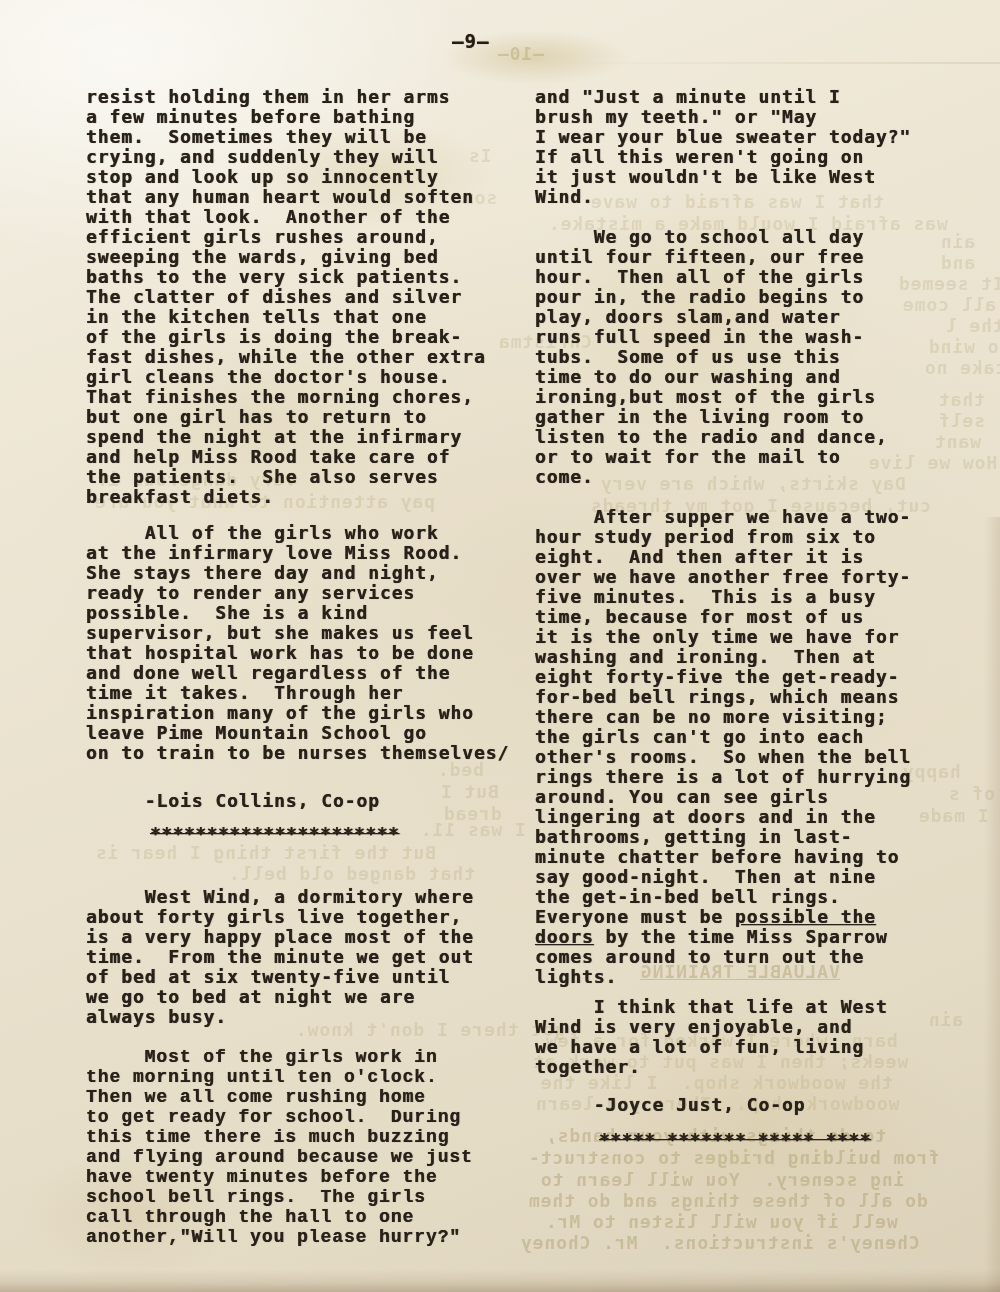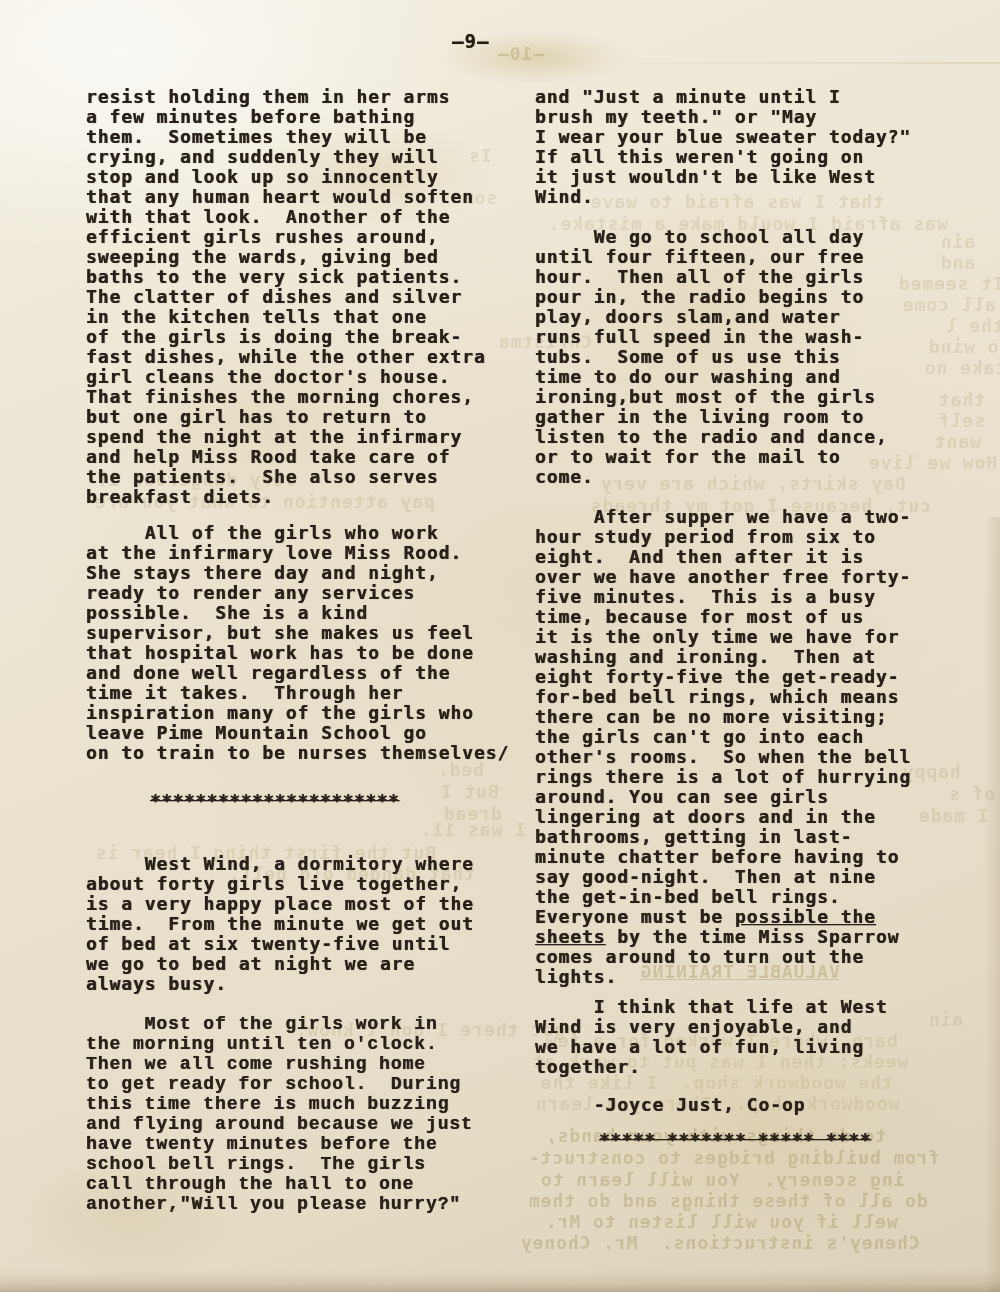--- a/index.html
+++ b/index.html
@@ -148,21 +148,21 @@
 at the infirmary love Miss Rood.
 She stays there day and night,
 ready to render any services
 possible.  She is a kind
 supervisor, but she makes us feel
 that hospital work has to be done
 and done well regardless of the
 time it takes.  Through her
 inspiration many of the girls who
 leave Pime Mountain School go
-on to train to be nurses themselves/</div><div class="block separator" style="margin-bottom: 43px;">**********************</div><div class="block paragraph" style="margin-bottom: 20px;">     West Wind, a dormitory where
+on to train to be nurses themselves/</div><div class="block signature" style="margin-bottom: 13px;">     -Lois Collins, Co-op</div><div class="block separator" style="margin-bottom: 43px;">**********************</div><div class="block paragraph" style="margin-bottom: 20px;">     West Wind, a dormitory where
 about forty girls live together,
 is a very happy place most of the
 time.  From the minute we get out
 of bed at six twenty-five until
 we go to bed at night we are
 always busy.</div><div class="block paragraph" style="margin-bottom: 0px; font-family: Liberation Mono, monospace;">     Most of the girls work in
 the morning until ten o'clock.
 Then we all come rushing home
 to get ready for school.  During
 this time there is much buzzing
@@ -203,21 +203,21 @@
 the girls can't go into each
 other's rooms.  So when the bell
 rings there is a lot of hurrying
 around. You can see girls
 lingering at doors and in the
 bathrooms, getting in last-
 minute chatter before having to
 say good-night.  Then at nine
 the get-in-bed bell rings.
 Everyone must be <u>possible the</u>
-<u>sheets</u> by the time Miss Sparrow
+<u>doors</u> by the time Miss Sparrow
 comes around to turn out the
 lights.</div><div class="block paragraph" style="margin-bottom: 18px;">     I think that life at West
 Wind is very enjoyable, and
 we have a lot of fun, living
 together.</div><div class="block signature" style="margin-bottom: 15px;">     -Joyce Just, Co-op</div><div class="block separator" style="margin-bottom: 0px;">***** ******* ***** ****</div></div>
 
   <div class="edge-right"></div>
   <div class="edge-bottom"></div>
 </div>
 

